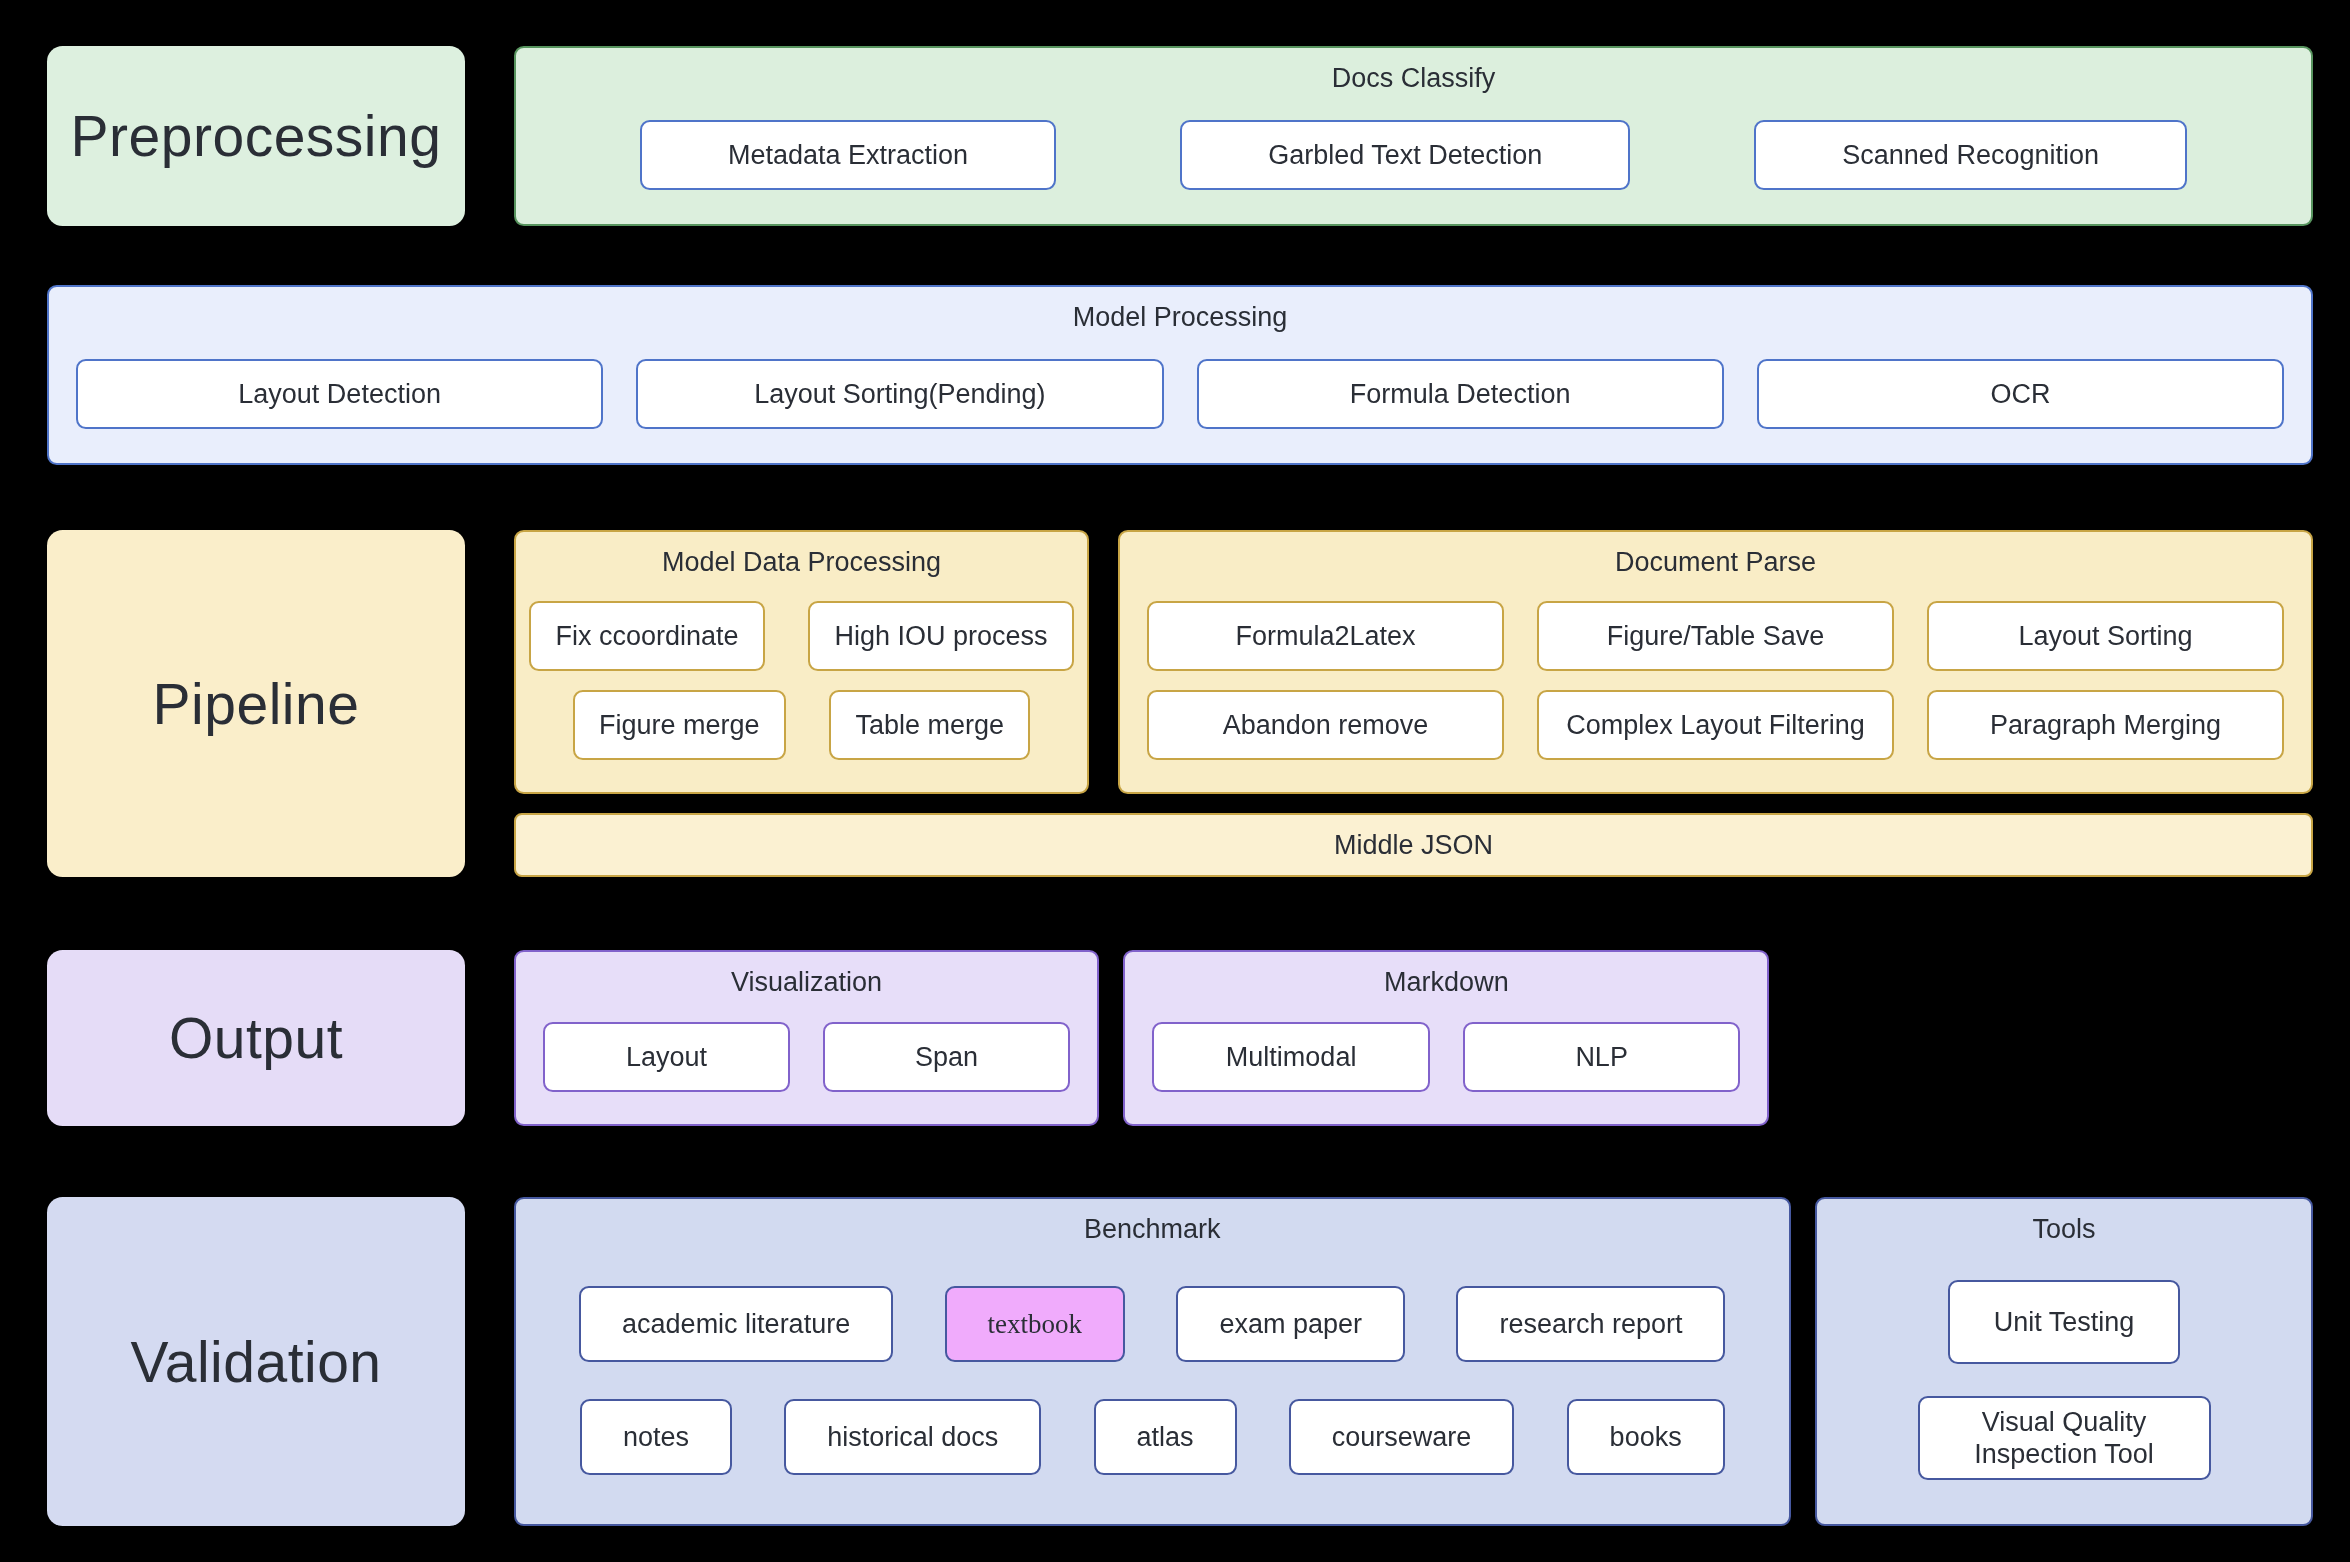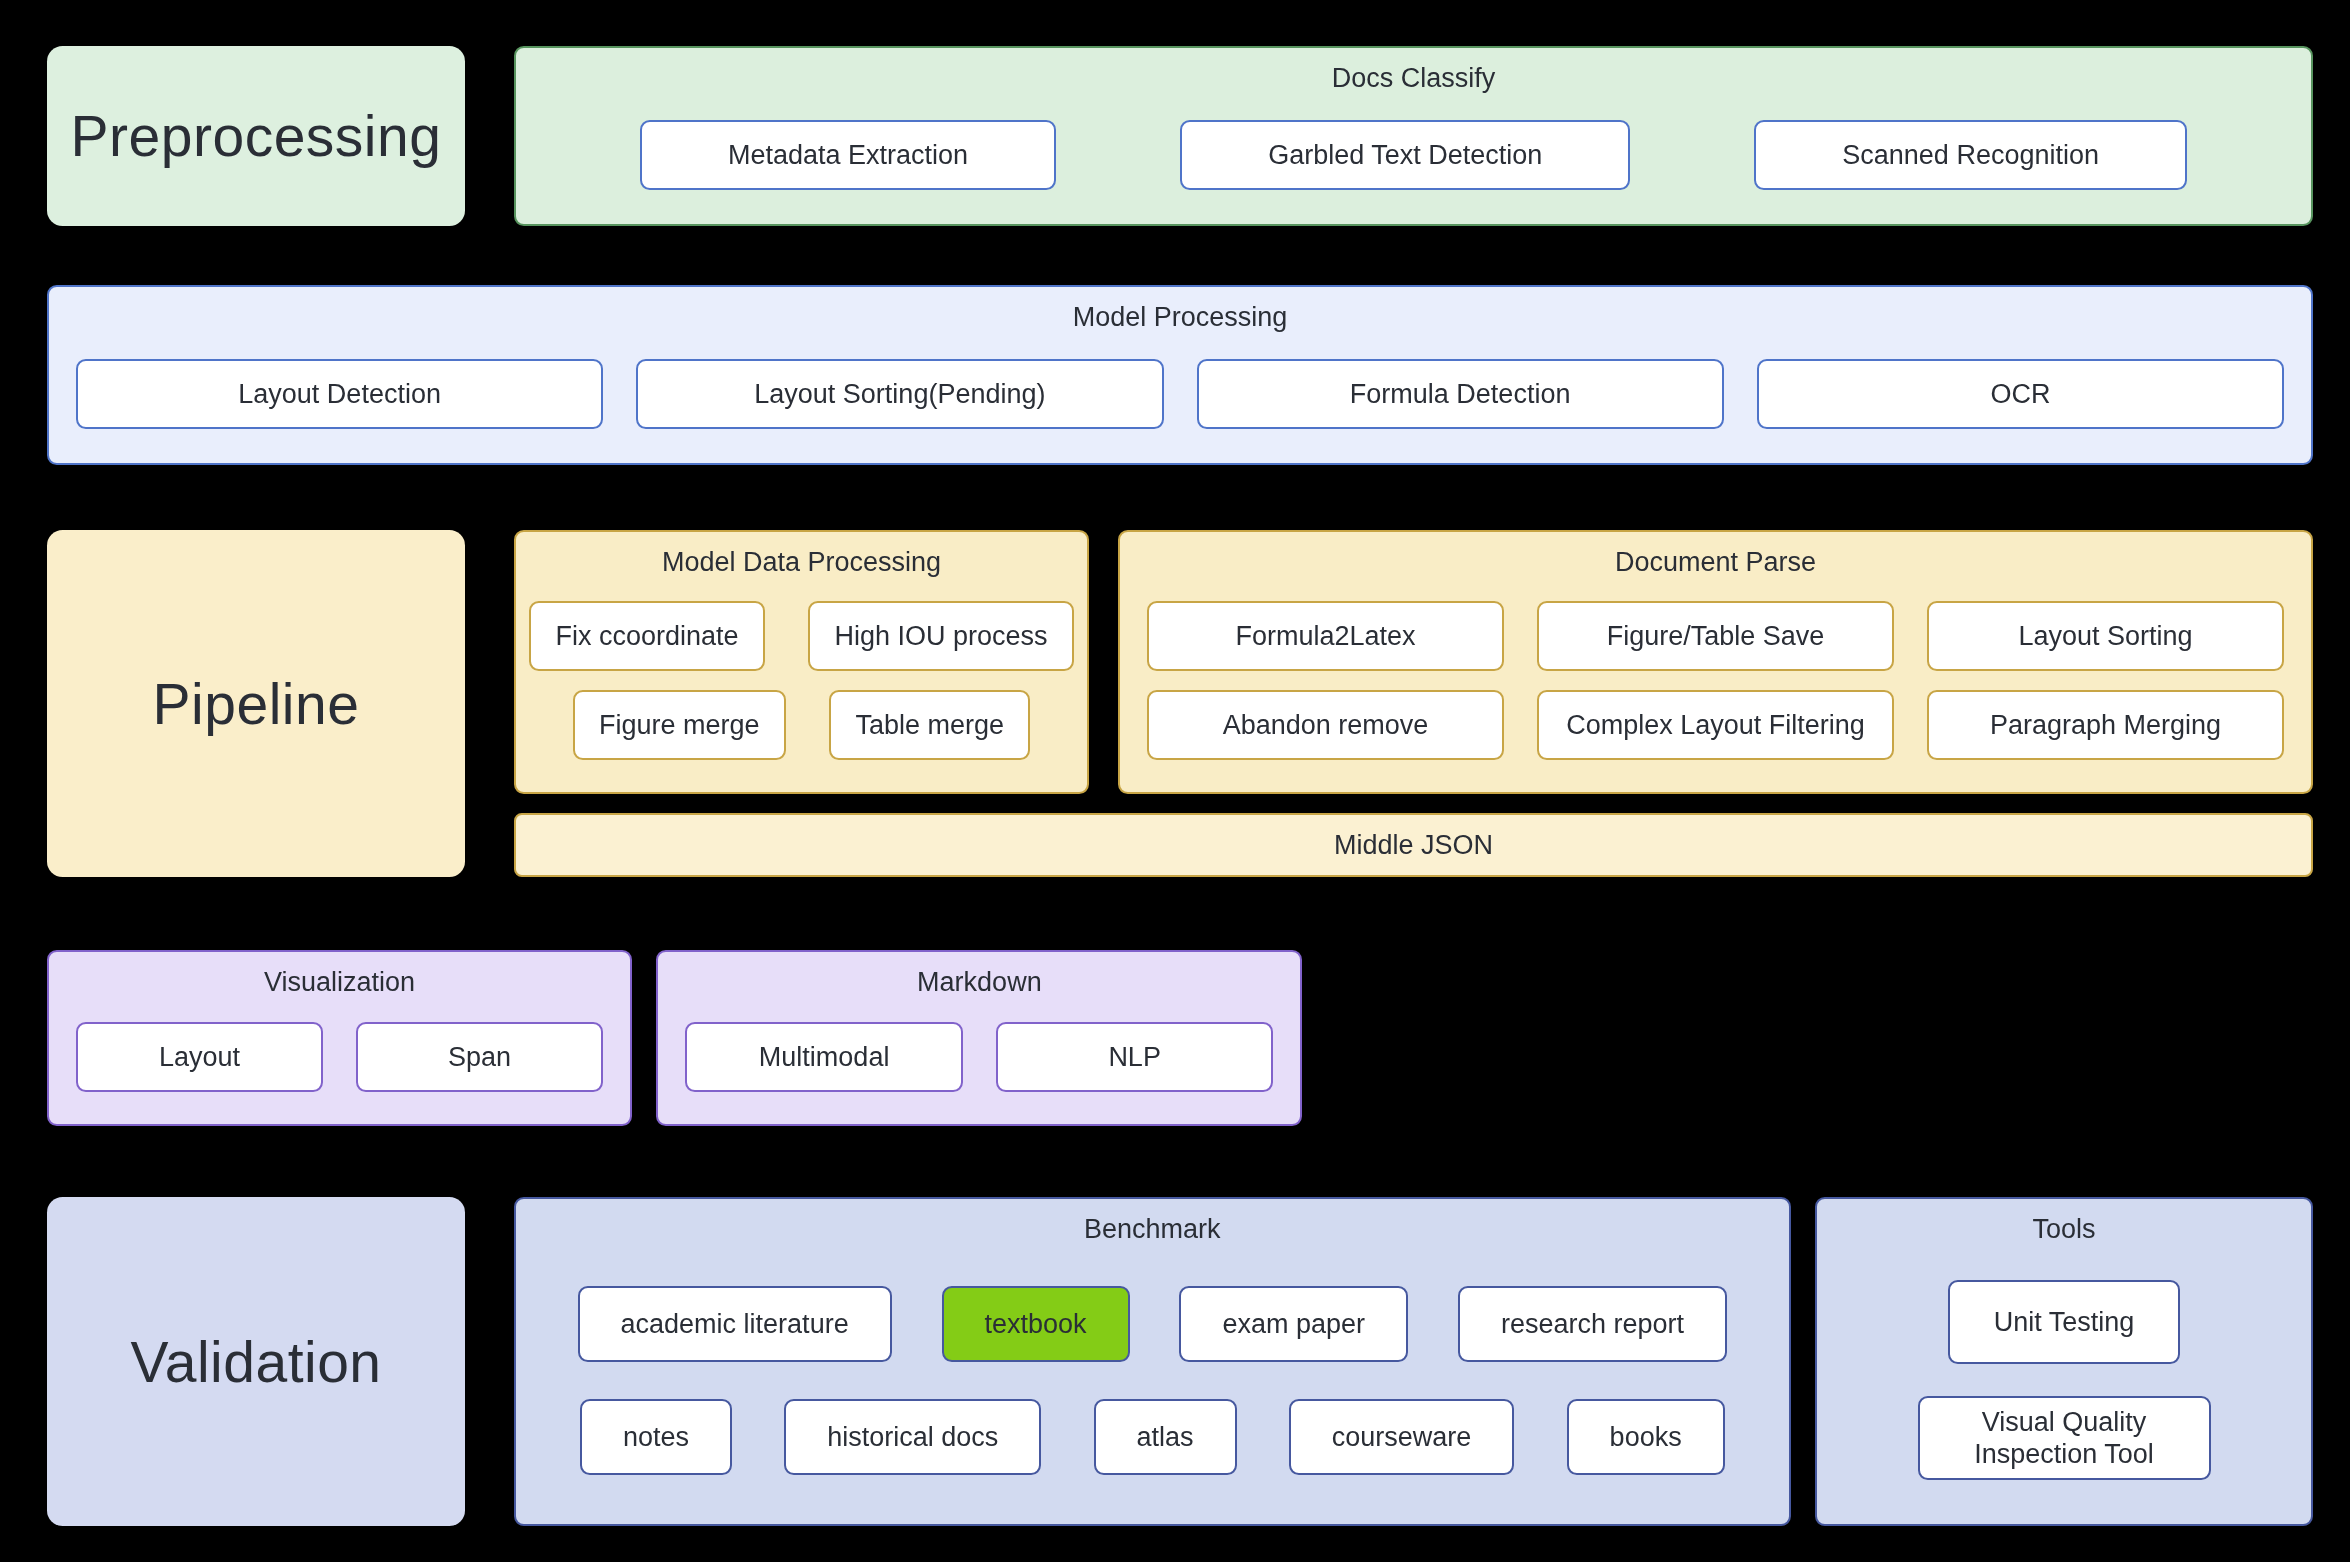--- a/index.html
+++ b/index.html
@@ -118,20 +118,21 @@
                 <div class="btn" style="border-color: rgb(200, 165, 69); background: rgb(255, 255, 255);">Complex Layout Filtering</div>
                 <div class="btn" style="border-color: rgb(200, 165, 69); background: rgb(255, 255, 255);">Paragraph Merging</div>
               </div>
             </div>
           </div>
         </div>
         <div class="bar" style="background: rgb(251, 241, 210); border-color: rgb(200, 165, 69);">Middle JSON</div>
       </div>
     </div>
     <div class="row">
+      <div class="row-label" style="background: rgb(229, 220, 247);">Output</div>
       <div class="right">
         <div class="group g-visualization" style="background: rgb(231, 222, 249); border-color: rgb(129, 98, 203); flex: 0 0 585px;">
           <div class="group-title">Visualization</div>
           <div class="group-body layout-fill">
             <div class="btn-row">
               <div class="btn" style="border-color: rgb(129, 98, 203); background: rgb(255, 255, 255);">Layout</div>
               <div class="btn" style="border-color: rgb(129, 98, 203); background: rgb(255, 255, 255);">Span</div>
             </div>
           </div>
         </div>
@@ -147,21 +148,21 @@
       </div>
     </div>
     <div class="row">
       <div class="row-label" style="background: rgb(212, 218, 241);">Validation</div>
       <div class="right">
         <div class="group g-benchmark" style="background: rgb(210, 218, 240); border-color: rgb(70, 88, 159); flex: 1 1 0%;">
           <div class="group-title">Benchmark</div>
           <div class="group-body layout-spread">
             <div class="btn-row">
               <div class="btn" style="border-color: rgb(70, 88, 159); background: rgb(255, 255, 255);">academic literature</div>
-              <div class="btn" style="border-color: rgb(70, 88, 159); background: #84cc16;">textbook</div>
+              <div class="btn" style="border-color: rgb(70, 88, 159); background: #f0abfc; font-family: Liberation Serif, serif;">textbook</div>
               <div class="btn" style="border-color: rgb(70, 88, 159); background: rgb(255, 255, 255);">exam paper</div>
               <div class="btn" style="border-color: rgb(70, 88, 159); background: rgb(255, 255, 255);">research report</div>
             </div>
             <div class="btn-row">
               <div class="btn" style="border-color: rgb(70, 88, 159); background: rgb(255, 255, 255);">notes</div>
               <div class="btn" style="border-color: rgb(70, 88, 159); background: rgb(255, 255, 255);">historical docs</div>
               <div class="btn" style="border-color: rgb(70, 88, 159); background: rgb(255, 255, 255);">atlas</div>
               <div class="btn" style="border-color: rgb(70, 88, 159); background: rgb(255, 255, 255);">courseware</div>
               <div class="btn" style="border-color: rgb(70, 88, 159); background: rgb(255, 255, 255);">books</div>
             </div>

